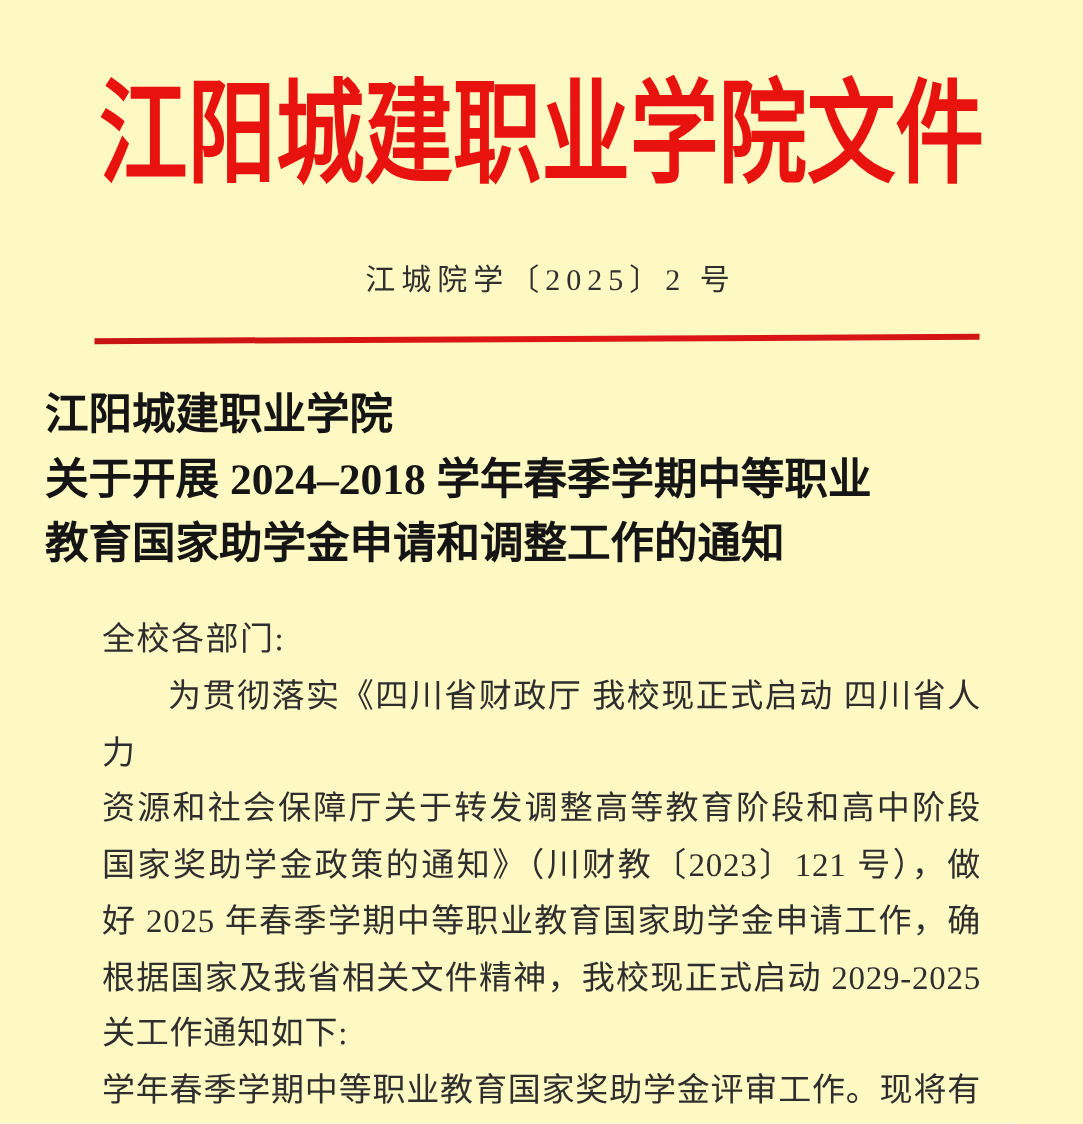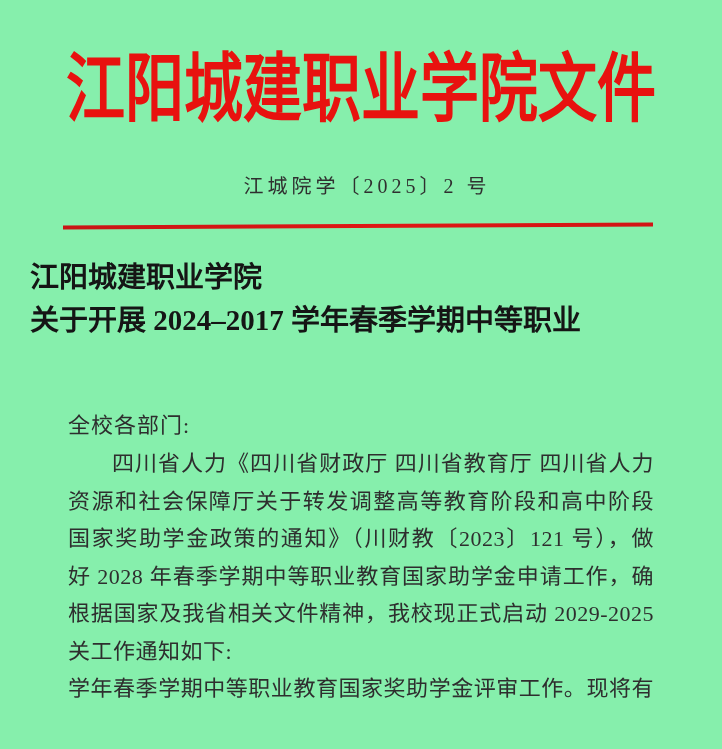--- a/index.html
+++ b/index.html
@@ -4,21 +4,21 @@
 <style>
   html, body {
     margin: 0;
     padding: 0;
     background: #ffffff;
   }
   .page {
     position: relative;
     width: 722px;
     height: 749px;
-    background: #86efac;
+    background: #fef9c3;
     overflow: hidden;
     font-family: "Liberation Serif", "DejaVu Serif", serif;
   }
   
   .masthead {
     position: absolute;
     top: 28px;
     left: 0;
     right: 0;
     text-align: center;
@@ -98,29 +98,30 @@
 <div class="page">
 
   <div class="masthead">江阳城建职业学院文件</div>
 
   <div class="doc-number">江城院学〔2025〕2 号</div>
 
   <div class="red-divider"></div>
 
   <div class="doc-title">
       <div class="title-line first">江阳城建职业学院</div>
-      <div class="title-line">关于开展 2024–2017 学年春季学期中等职业</div>
+      <div class="title-line">关于开展 2024–2018 学年春季学期中等职业</div>
+      <div class="title-line last">教育国家助学金申请和调整工作的通知</div>
     </div>
 
   <div class="body-block">
     <div class="salutation">全校各部门:</div>
     <div class="paragraph">
-        <div class="line first">四川省人力《四川省财政厅 四川省教育厅 四川省人力</div>
+        <div class="line first">为贯彻落实《四川省财政厅 我校现正式启动 四川省人力</div>
         <div class="line">资源和社会保障厅关于转发调整高等教育阶段和高中阶段</div>
         <div class="line">国家奖助学金政策的通知》（川财教〔2023〕121 号），做</div>
-        <div class="line">好 2028 年春季学期中等职业教育国家助学金申请工作，确</div>
+        <div class="line">好 2025 年春季学期中等职业教育国家助学金申请工作，确</div>
         <div class="line">根据国家及我省相关文件精神，我校现正式启动 2029-2025</div>
         <div class="line last">关工作通知如下:</div>
         <div class="line">学年春季学期中等职业教育国家奖助学金评审工作。现将有</div>
       </div>
   </div>
 
 </div>
 
 </body></html>

